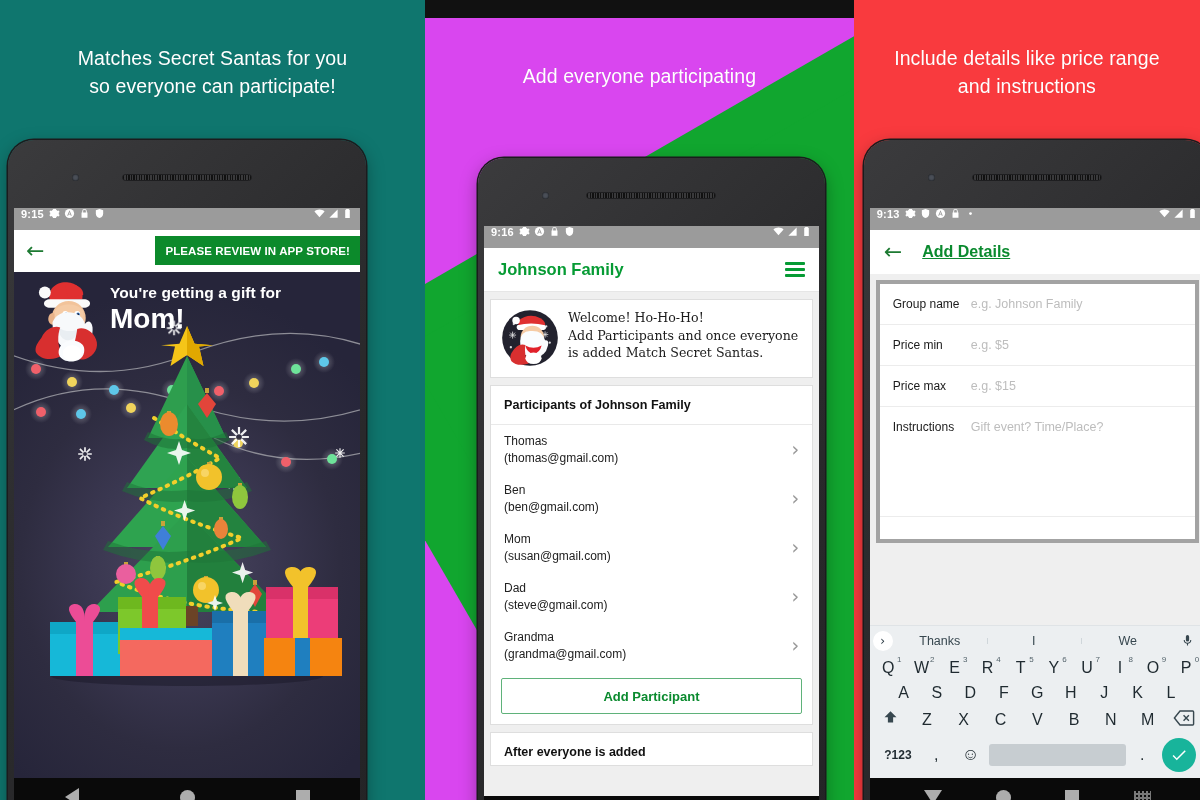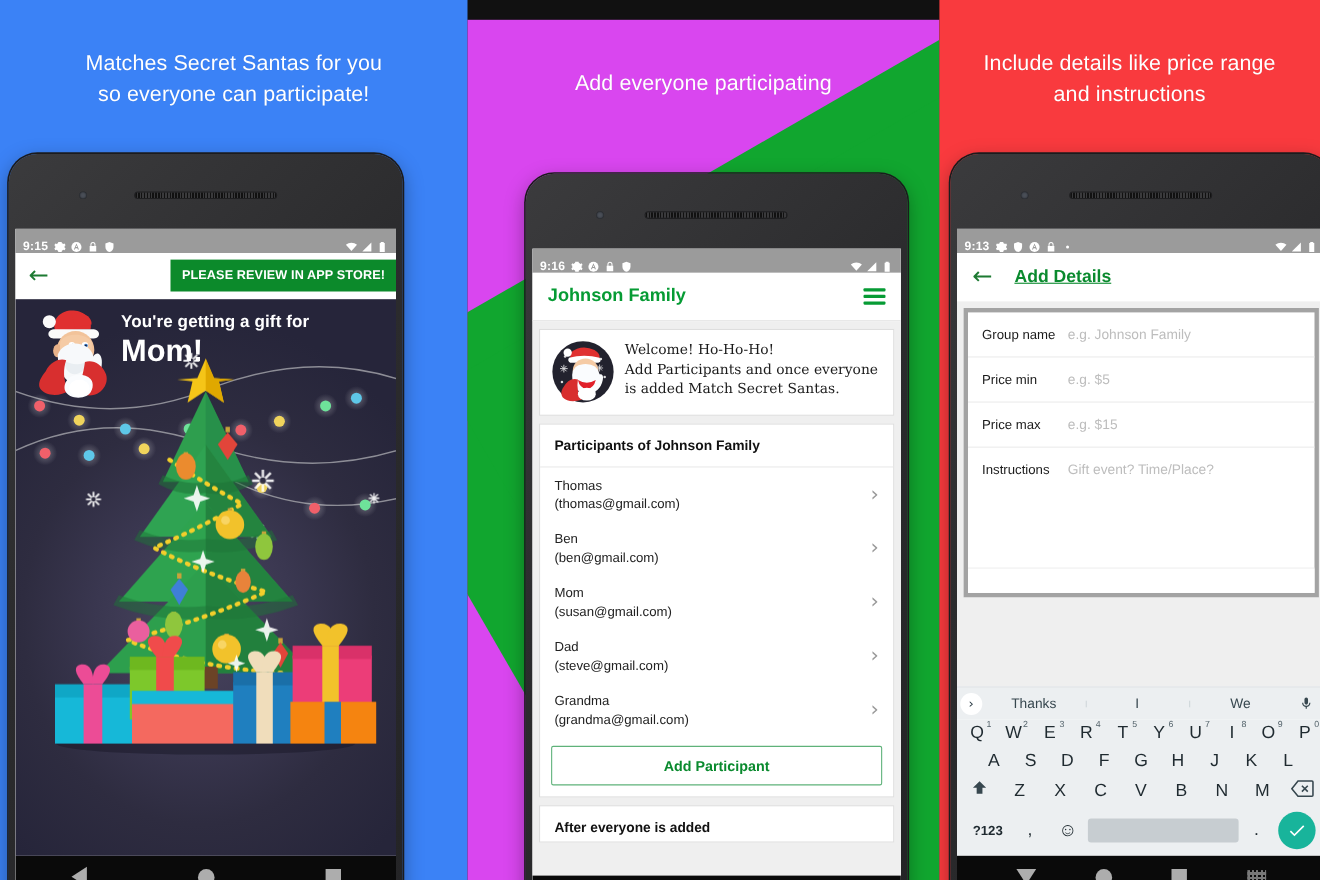--- a/index.html
+++ b/index.html
@@ -5,21 +5,21 @@
   * { box-sizing: border-box; margin: 0; padding: 0; }
   html, body { width: 1200px; height: 800px; overflow: hidden; }
   body {
     font-family: "Liberation Sans", sans-serif;
     background: #111;
   }
   .stage { position: relative; width: 1200px; height: 800px; display: flex; }
 
   
   .panel { position: relative; height: 800px; overflow: hidden; }
-  .panel.p1 { width: 448px; background: #3b82f6; }
+  .panel.p1 { width: 448px; background: #0f766e; }
   .panel.p2 { width: 452px; background: #d946ef; margin-top: 18px; }
   .panel.p3 { width: 365px; background: #f93a3e; }
 
   .panel .diag {
     position: absolute; inset: 0;
   }
   .p2 .diag::after {
     content: ""; position: absolute; left: -20px; top: 330px;
     width: 700px; height: 700px; background: #11a62f;
     transform: rotate(-30deg); transform-origin: 0 0;
@@ -54,21 +54,21 @@
          border-radius: 50%; background: #4a4f58; box-shadow: inset 0 0 2px #000; }
   .speaker { position: absolute; left: 50%; transform: translateX(-50%); top: 28px;
              width: 130px; height: 7px; border-radius: 4px;
              background: repeating-linear-gradient(90deg,#111 0 1.3px,#3a3a3c 1.3px 2.6px);
              border: 1px solid #1e1e20; }
   .screen { background: #fff; overflow: hidden; position: relative; }
 
   
   .statusbar {
     height: 22px; background: #9b9b9b; color: #fff;
-    display: flex; align-items: flex-end; padding: 0 7px;
+    display: flex; align-items: flex-start; padding: 0 7px;
     font-size: 11px; font-weight: 700; gap: 5px;
   }
   .statusbar .clock { letter-spacing: .2px; }
   .sb-icons { display: flex; gap: 4px; align-items: center; }
   .sb-ic { width: 11px; height: 11px; display: inline-block; }
   .sb-right { margin-left: auto; display: flex; gap: 3px; align-items: center; }
 
   
   .navbar {
     height: 38px; background: #0a0a0a; display: flex;

